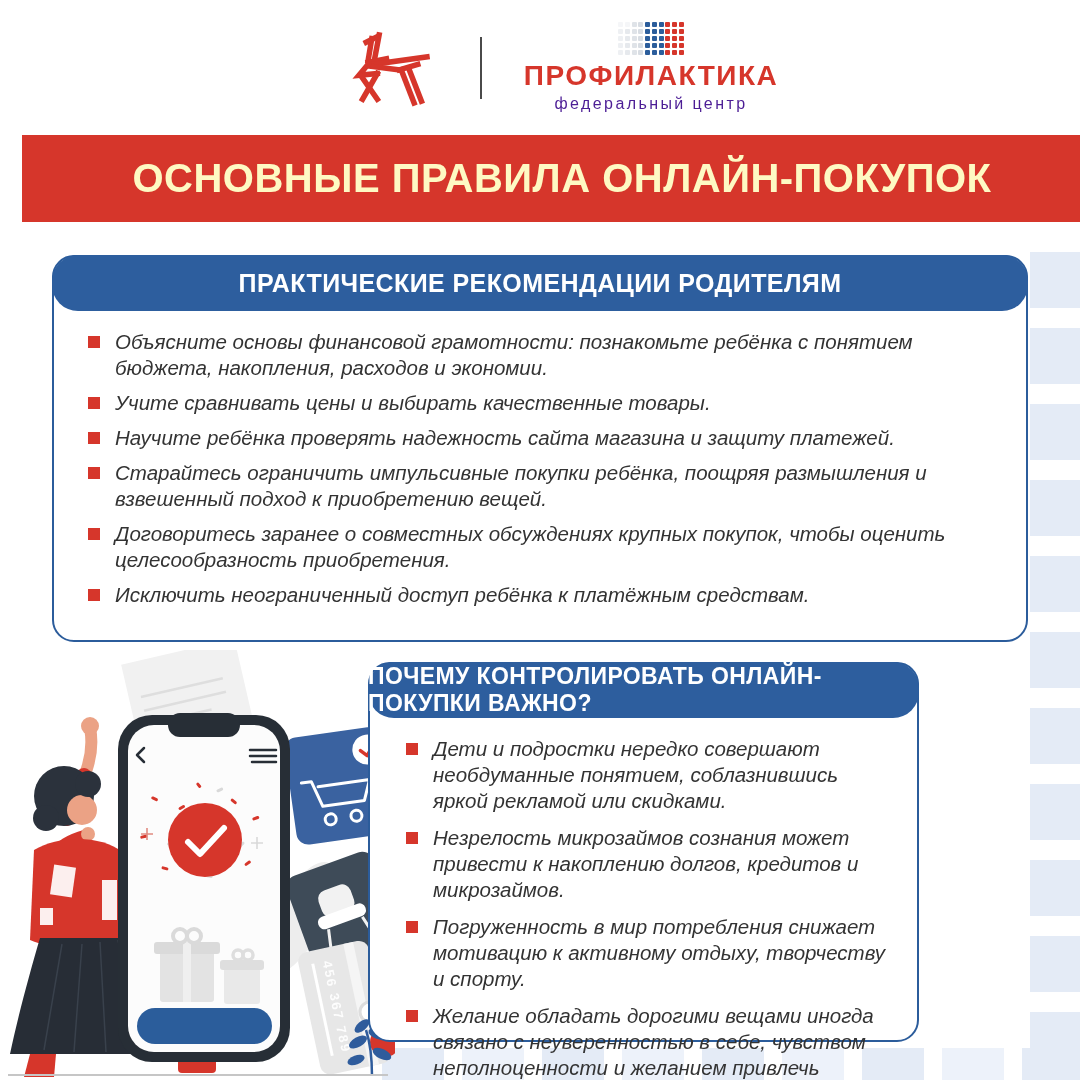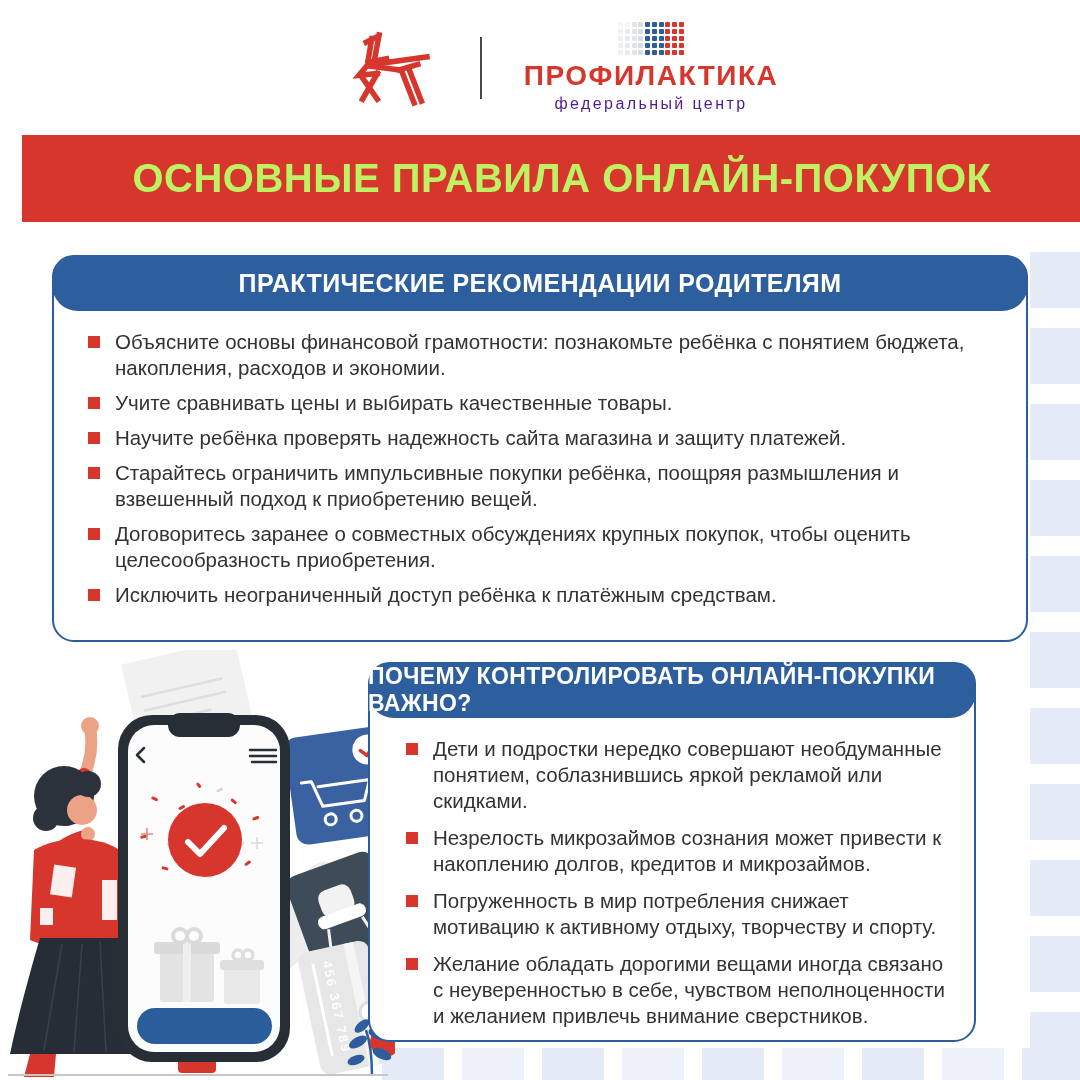--- a/index.html
+++ b/index.html
@@ -35,21 +35,21 @@
   .logo-grid span{display:block;border-radius:1px;}
   .brand-name{font-size:28px;font-weight:bold;color:var(--accent-red);letter-spacing:1.5px;line-height:1;}
   .brand-subtitle{font-size:16px;color:#4c1d95;letter-spacing:2.4px;margin-top:5px;}
 
   
   .banner{
     height:87px;background:var(--accent-red);
     display:flex;align-items:center;justify-content:center;
   }
   .banner h1{
-    margin:0;color:#bef264;font-size:40px;font-weight:bold;letter-spacing:0.5px;
+    margin:0;color:#fef9c3;font-size:40px;font-weight:bold;letter-spacing:0.5px;
   }
 
   
   .content{position:absolute;top:222px;left:0;width:1080px;height:858px;}
 
   .right-strip{
     position:absolute;top:30px;left:1030px;width:50px;height:828px;z-index:0;
     background:repeating-linear-gradient(180deg,
       var(--light-blue) 0px, var(--light-blue) 56px,
       #ffffff 56px, #ffffff 76px);
@@ -65,31 +65,31 @@
 
   .illustration{position:absolute;left:0;top:428px;z-index:1;}
 
   
   .card{
     position:absolute;background:#ffffff;
     border:2px solid var(--border-blue);border-radius:22px;
     box-sizing:border-box;z-index:2;
   }
   .card-rec{left:52px;top:33px;width:976px;height:387px;}
-  .card-why{left:368px;top:440px;width:608px;height:380px;}
+  .card-why{left:368px;top:440px;width:551px;height:380px;}
   .card-header{
     margin:-2px -2px 0 -2px;height:56px;border-radius:26px;
     background:var(--header-blue);
     display:flex;align-items:center;justify-content:center;
     color:#ffffff;font-weight:bold;letter-spacing:0.4px;
   }
   .card-rec .card-header{font-size:25px;}
   .card-why .card-header{font-size:23px;}
 
-  ul.bullets{list-style:none;margin:0;}
+  ul.bullets{list-style:none;margin:0;font-style:italic;}
   .card-rec ul.bullets{padding:18px 28px 0 34px;}
   .card-why ul.bullets{padding:18px 22px 0 36px;}
   ul.bullets li{
     display:flex;gap:15px;color:var(--text);
     font-size:20.5px;line-height:1.27;
   }
   .card-rec ul.bullets li{margin-bottom:9px;}
   .card-why ul.bullets li{margin-bottom:11px;}
   .bullet-sq{flex:none;width:12px;height:12px;background:var(--accent-red);margin-top:7px;}
 </style>

